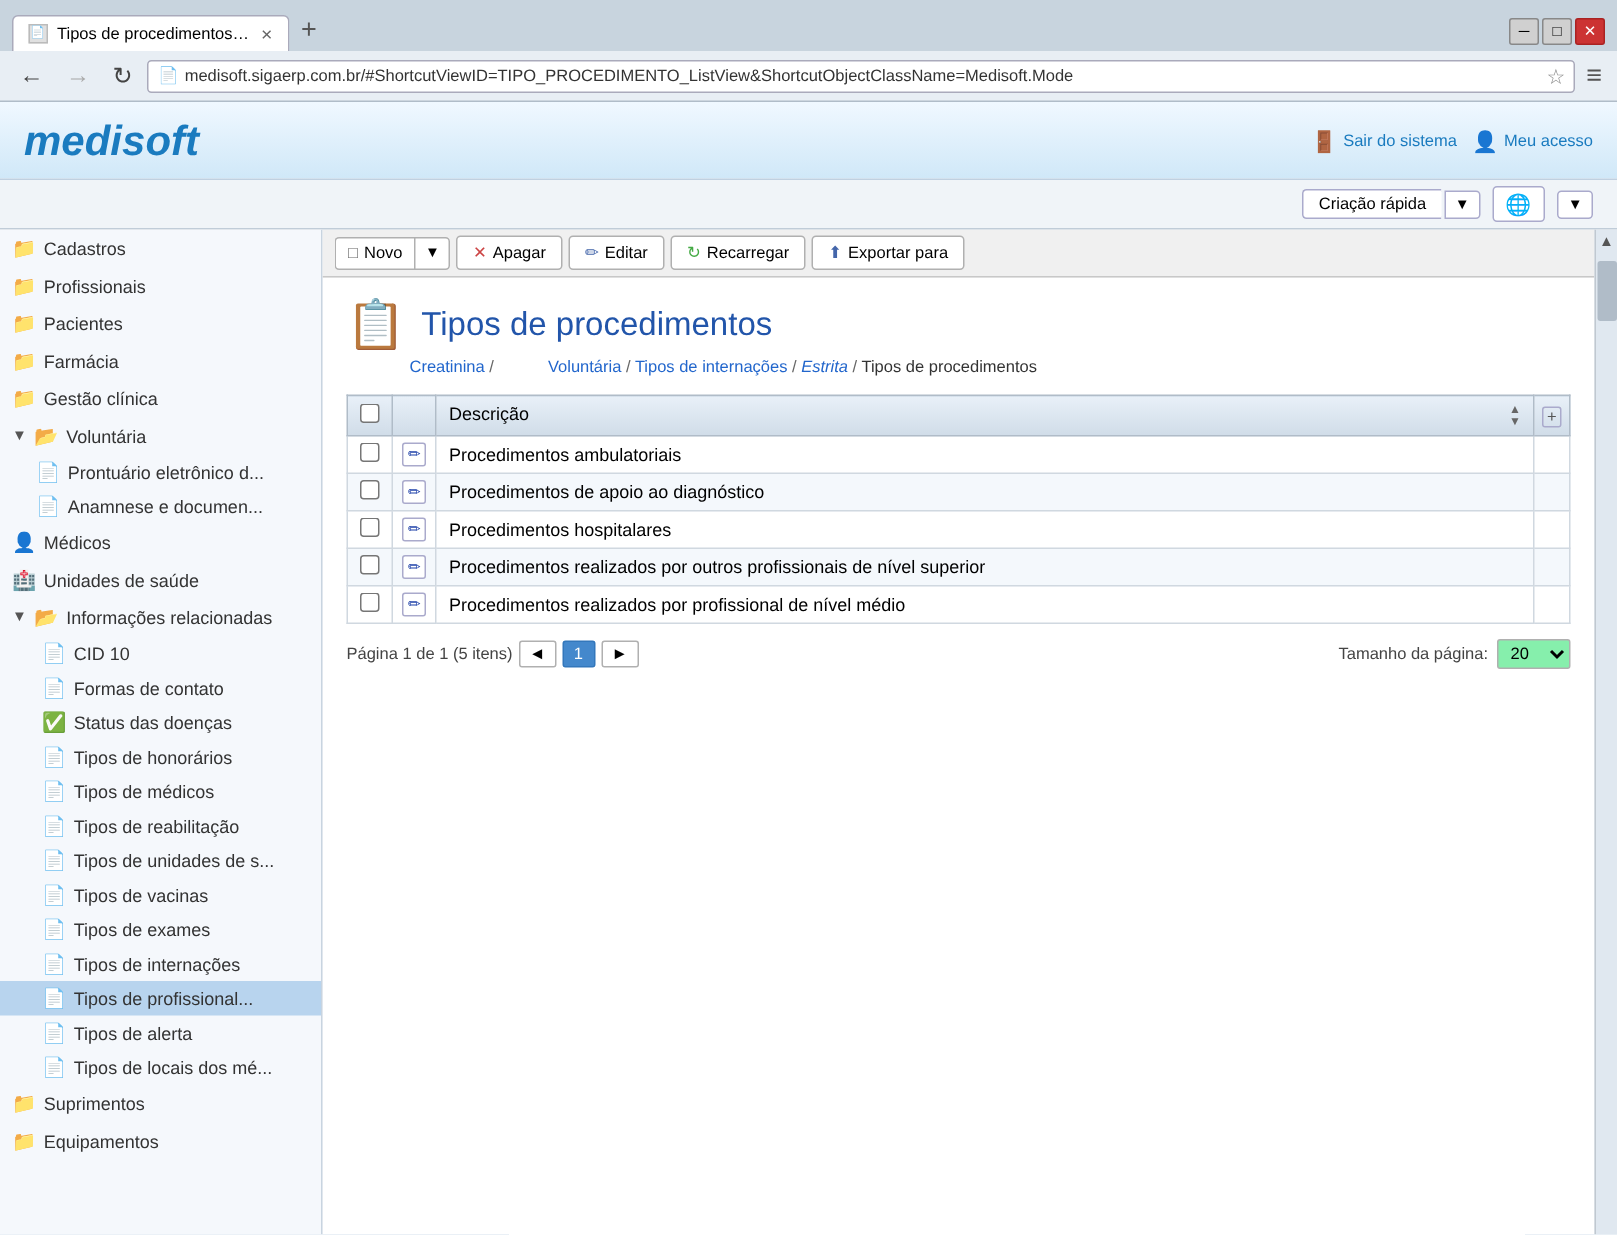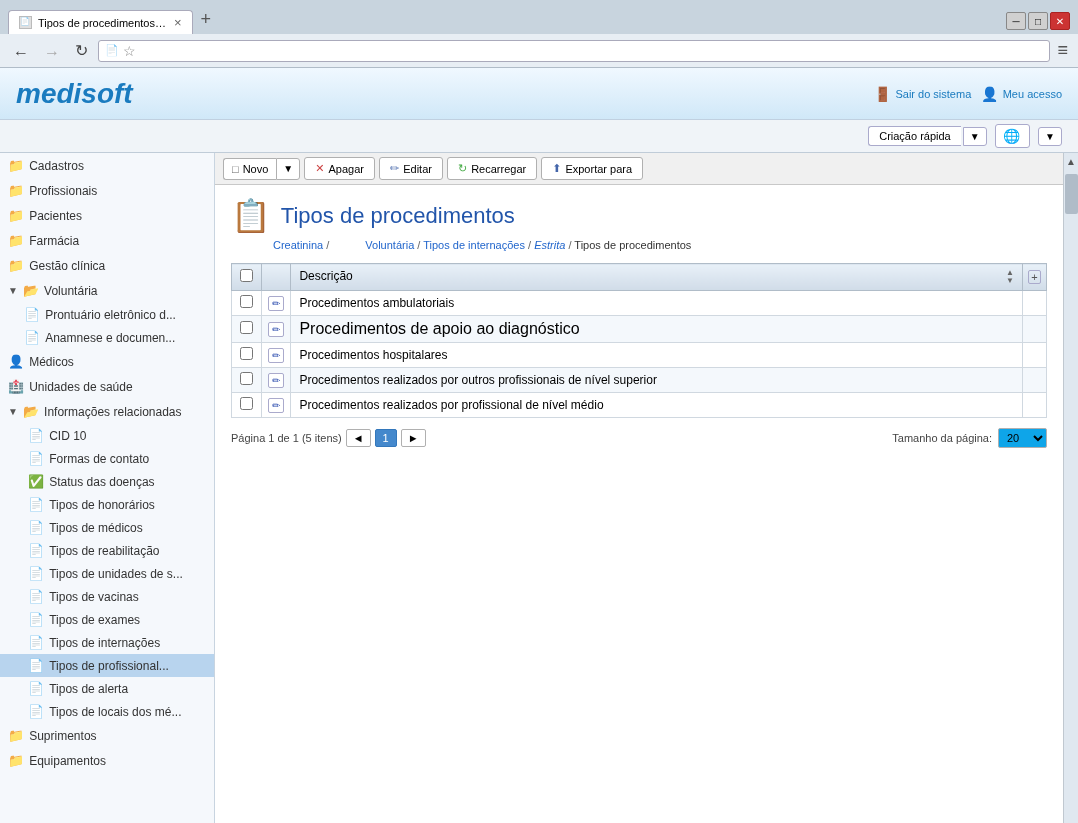--- a/index.html
+++ b/index.html
@@ -22,20 +22,21 @@
       <button style="width:20px;height:18px;background:#d0d0d0;border:1px solid #888;border-radius:2px;font-size:10px;cursor:pointer;">□</button>
       <button style="width:20px;height:18px;background:#cc3333;border:1px solid #aa2222;border-radius:2px;font-size:10px;cursor:pointer;color:white;">✕</button>
     </div>
   </div>
   <div style="background:#e8eef4; display:flex; align-items:center; padding:4px 8px; gap:5px; border-bottom:1px solid #b0bcc8;">
     <button style="background:none;border:none;cursor:pointer;font-size:16px;color:#444;padding:2px 5px;">←</button>
     <button style="background:none;border:none;cursor:pointer;font-size:16px;color:#aaa;padding:2px 5px;">→</button>
     <button style="background:none;border:none;cursor:pointer;font-size:16px;color:#444;padding:2px 5px;">↻</button>
     <div style="flex:1; display:flex; align-items:center; background:white; border:1px solid #aab; border-radius:3px; padding:2px 6px; gap:4px;">
       <span style="font-size:11px;">📄</span>
+      <input type="text" style="flex: 1 1 0%; border: none; outline: none; font-size: 11px; color: rgb(51, 51, 51); background: transparent;" value="medisoft.sigaerp.com.br/#ShortcutViewID=TIPO_PROCEDIMENTO_ListView&amp;ShortcutObjectClassName=Medisoft.Mode">
       <span style="color:#888; cursor:pointer; font-size:14px;">☆</span>
     </div>
     <button style="background:none;border:none;cursor:pointer;font-size:18px;color:#555;padding:2px;">≡</button>
   </div>
 </div>
 
 <div style="display:flex; flex-direction:column; height:calc(823px - 68px); background:white;">
 
   <div style="background:linear-gradient(180deg, #f0f8ff 0%, #d0e8f8 100%); padding:8px 16px; display:flex; align-items:center; justify-content:space-between; border-bottom:1px solid #c0d0e0; min-height:52px;">
     <span style="font-size:28px; font-weight:bold; color:#1a7bbf; font-style:italic;">medisoft</span>
@@ -277,21 +278,21 @@
     <td style="border:1px solid #d0d8e0;padding:4px 8px;font-size:12px;">Procedimentos ambulatoriais</td>
     <td style="border:1px solid #d0d8e0;padding:4px 8px;"></td>
   </tr>
               <tr style="background: rgb(244, 248, 252);">
     <td style="border:1px solid #d0d8e0;padding:4px 8px;text-align:center;">
       <input type="checkbox" style="width: 13px; height: 13px;">
     </td>
     <td style="border:1px solid #d0d8e0;padding:4px 6px;text-align:center;">
       <button style="background:white;border:1px solid #aac;border-radius:2px;cursor:pointer;padding:1px 3px;font-size:10px;color:#2244aa;">✏</button>
     </td>
-    <td style="border:1px solid #d0d8e0;padding:4px 8px;font-size:16px;">Procedimentos de apoio ao diagnóstico</td>
+    <td style="border:1px solid #d0d8e0;padding:4px 8px;font-size:12px;">Procedimentos de apoio ao diagnóstico</td>
     <td style="border:1px solid #d0d8e0;padding:4px 8px;"></td>
   </tr>
               <tr style="background: white;">
     <td style="border:1px solid #d0d8e0;padding:4px 8px;text-align:center;">
       <input type="checkbox" style="width: 13px; height: 13px;">
     </td>
     <td style="border:1px solid #d0d8e0;padding:4px 6px;text-align:center;">
       <button style="background:white;border:1px solid #aac;border-radius:2px;cursor:pointer;padding:1px 3px;font-size:10px;color:#2244aa;">✏</button>
     </td>
     <td style="border:1px solid #d0d8e0;padding:4px 8px;font-size:12px;">Procedimentos hospitalares</td>
@@ -322,21 +323,21 @@
 
         <div style="display:flex; align-items:center; justify-content:space-between; margin-top:10px; font-size:11px; color:#444;">
           <div style="display:flex; align-items:center; gap:4px;">
             <span>Página 1 de 1 (5 itens)</span>
             <button style="background:white;border:1px solid #b0b0b0;border-radius:2px;padding:2px 6px;cursor:pointer;font-size:11px;">◄</button>
             <button style="background:#4488cc;color:white;border:1px solid #3377bb;border-radius:2px;padding:2px 7px;cursor:pointer;font-size:11px;">1</button>
             <button style="background:white;border:1px solid #b0b0b0;border-radius:2px;padding:2px 6px;cursor:pointer;font-size:11px;">►</button>
           </div>
           <div style="display:flex; align-items:center; gap:6px;">
             <span>Tamanho da página:</span>
-            <select style="border:1px solid #b0b0b0;border-radius:2px;padding:2px 4px;font-size:11px;background:#0ea5e9;">
+            <select style="border:1px solid #b0b0b0;border-radius:2px;padding:2px 4px;font-size:11px;background:#86efac;">
               <option>10</option>
               <option selected="">20</option>
               <option>50</option>
               <option>100</option>
             </select>
           </div>
         </div>
 
       </div>
     </div>

